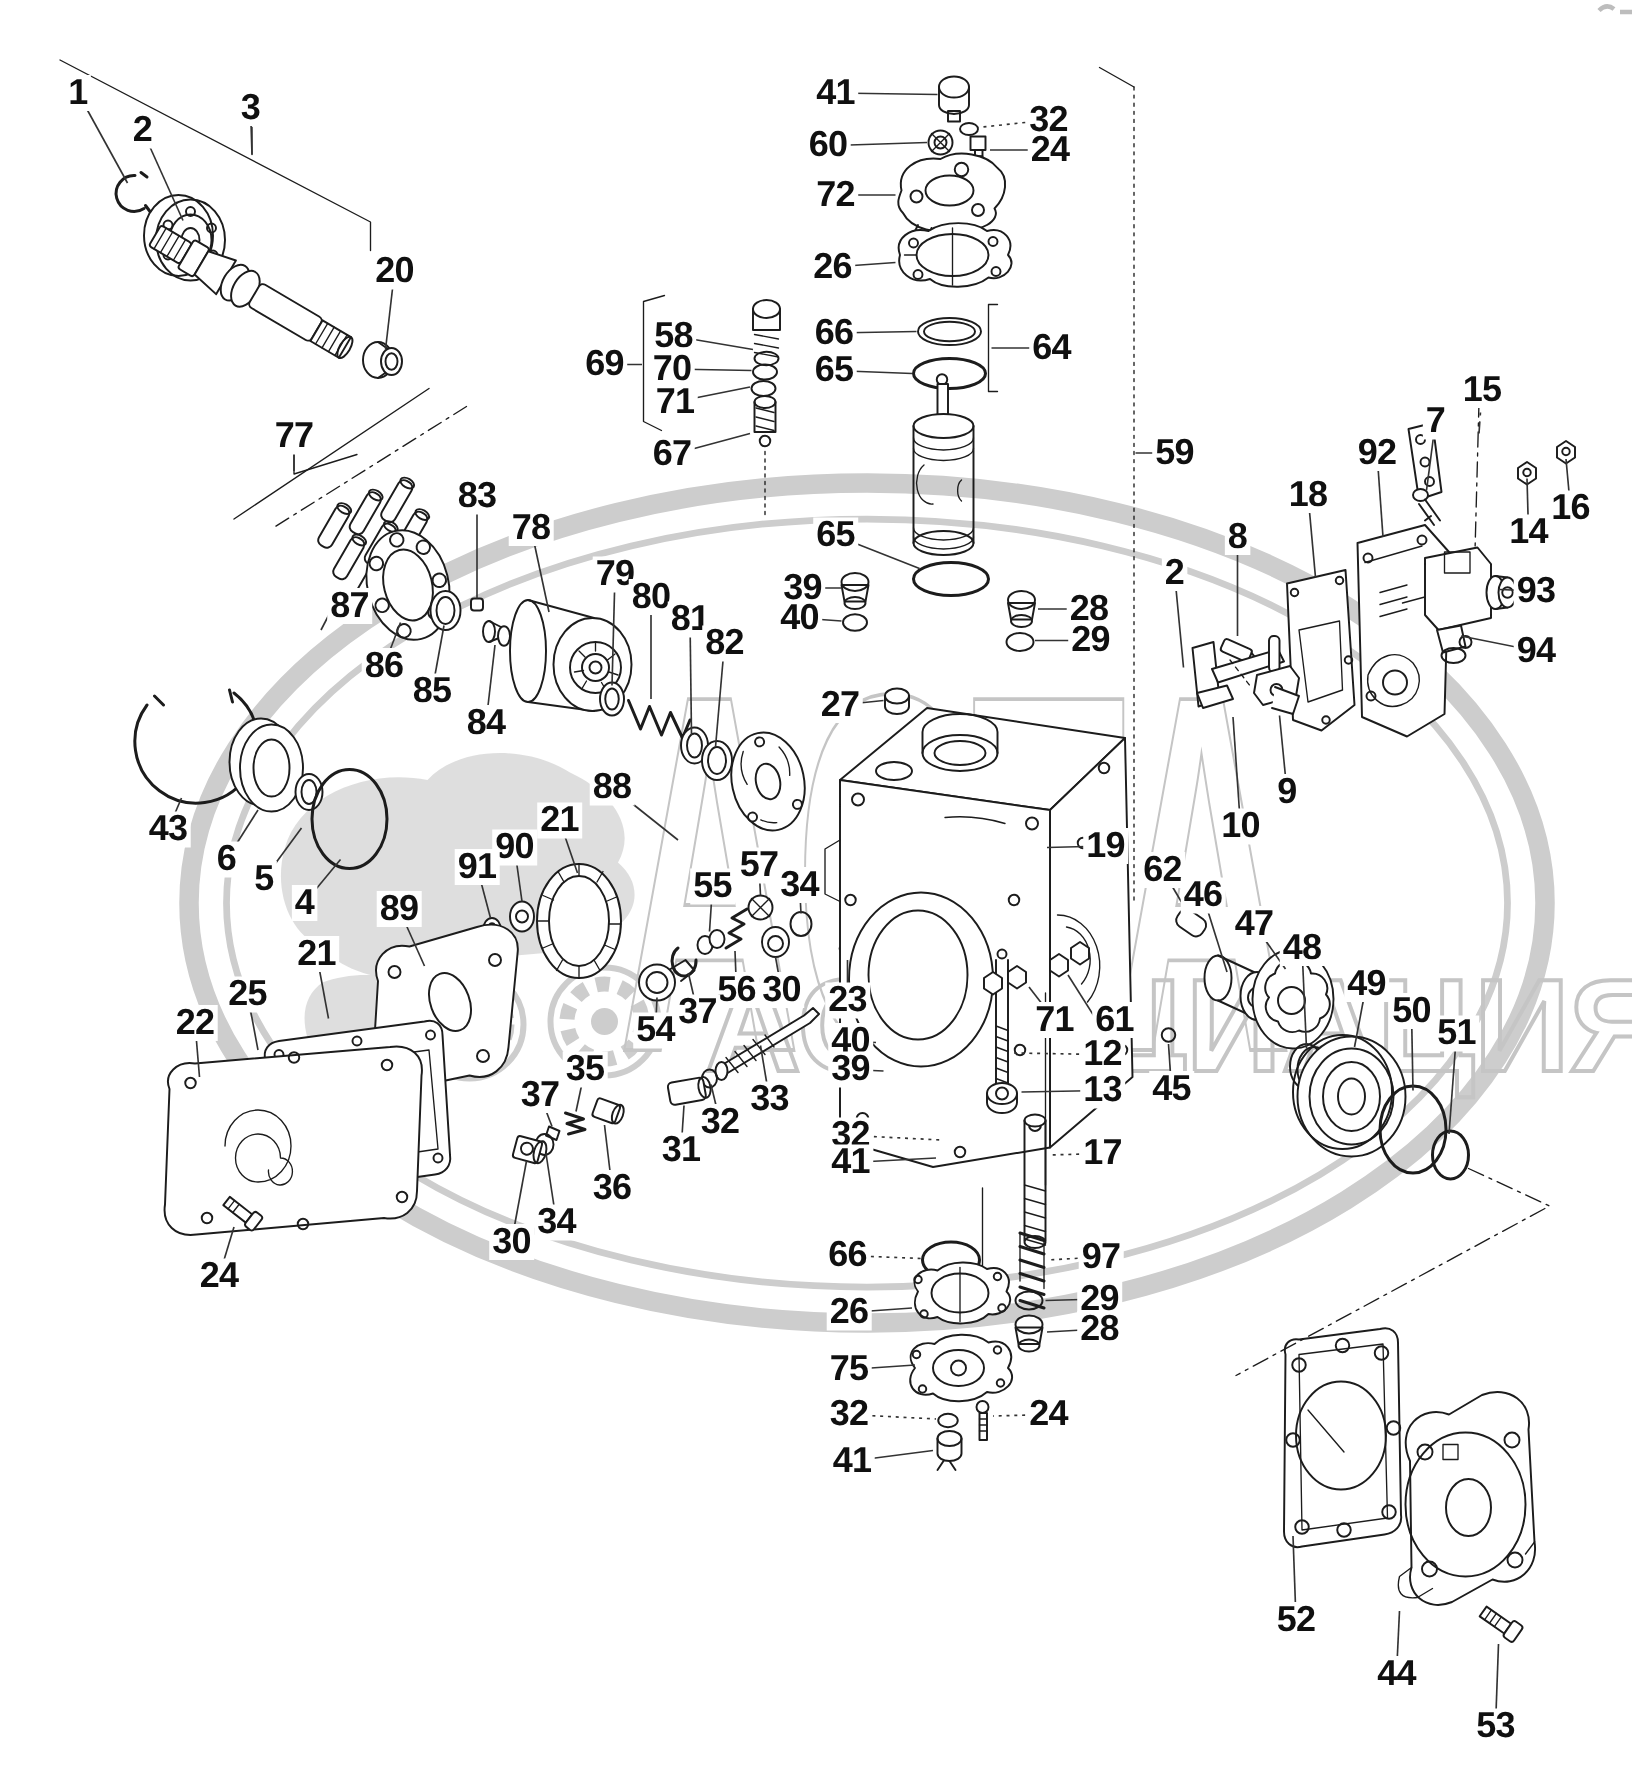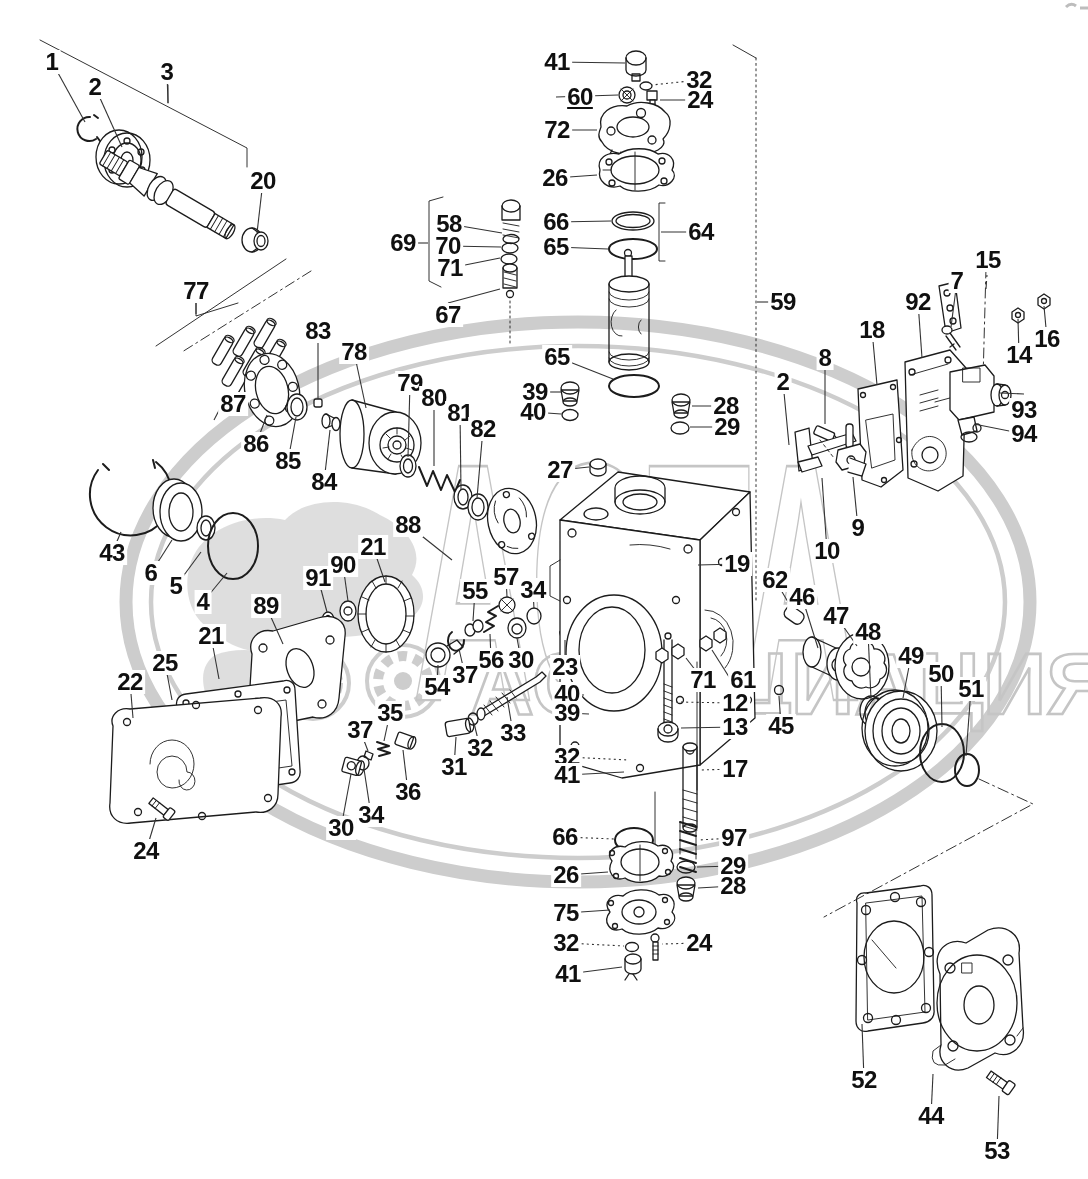--- a/index.html
+++ b/index.html
@@ -626,40 +626,40 @@
 </svg>
 
 <div id="labels">
       <div class="callout" style="left: 52px; top: 62px;">1</div>
       <div class="callout" style="left: 95px; top: 87px;">2</div>
       <div class="callout" style="left: 167px; top: 72px;">3</div>
       <div class="callout" style="left: 263px; top: 181px;">20</div>
       <div class="callout" style="left: 196px; top: 291px;">77</div>
       <div class="callout" style="left: 557px; top: 62px;">41</div>
       <div class="callout" style="left: 699px; top: 80px;">32</div>
-      <div class="callout" style="left: 580px; top: 97px; text-decoration: underline;">60</div>
+      <div class="callout" style="left: 552px; top: 97px;">60</div>
       <div class="callout" style="left: 700px; top: 100px;">24</div>
       <div class="callout" style="left: 557px; top: 130px;">72</div>
       <div class="callout" style="left: 555px; top: 178px;">26</div>
       <div class="callout" style="left: 556px; top: 222px;">66</div>
       <div class="callout" style="left: 701px; top: 232px;">64</div>
       <div class="callout" style="left: 556px; top: 247px;">65</div>
       <div class="callout" style="left: 403px; top: 243px;">69</div>
       <div class="callout" style="left: 449px; top: 224px;">58</div>
       <div class="callout" style="left: 448px; top: 246px;">70</div>
       <div class="callout" style="left: 450px; top: 268px;">71</div>
-      <div class="callout" style="left: 448px; top: 303px; margin-top: 12px;">67</div>
+      <div class="callout" style="left: 448px; top: 303px;">67</div>
       <div class="callout" style="left: 783px; top: 302px;">59</div>
       <div class="callout" style="left: 988px; top: 260px;">15</div>
       <div class="callout" style="left: 957px; top: 281px;">7</div>
       <div class="callout" style="left: 918px; top: 302px;">92</div>
       <div class="callout" style="left: 872px; top: 330px;">18</div>
       <div class="callout" style="left: 1047px; top: 339px;">16</div>
       <div class="callout" style="left: 1019px; top: 355px;">14</div>
-      <div class="callout" style="left: 1024px; top: 394px; margin-top: 16px;">93</div>
+      <div class="callout" style="left: 1024px; top: 394px;">93</div>
       <div class="callout" style="left: 1024px; top: 434px;">94</div>
       <div class="callout" style="left: 318px; top: 331px;">83</div>
       <div class="callout" style="left: 354px; top: 352px;">78</div>
       <div class="callout" style="left: 410px; top: 383px;">79</div>
       <div class="callout" style="left: 434px; top: 398px;">80</div>
       <div class="callout" style="left: 460px; top: 413px;">81</div>
       <div class="callout" style="left: 483px; top: 429px;">82</div>
       <div class="callout" style="left: 214px; top: 404px; margin-left: 19px;">87</div>
       <div class="callout" style="left: 256px; top: 444px;">86</div>
       <div class="callout" style="left: 288px; top: 461px;">85</div>

